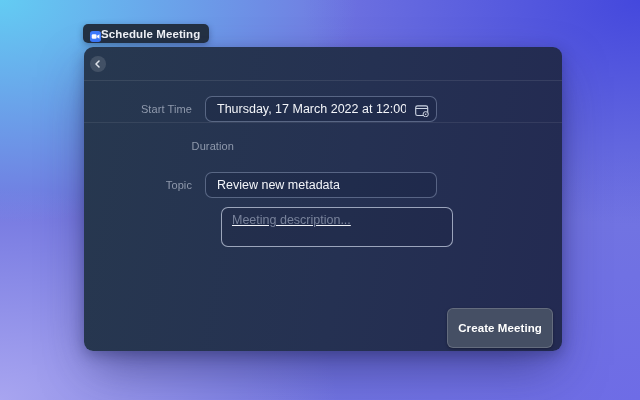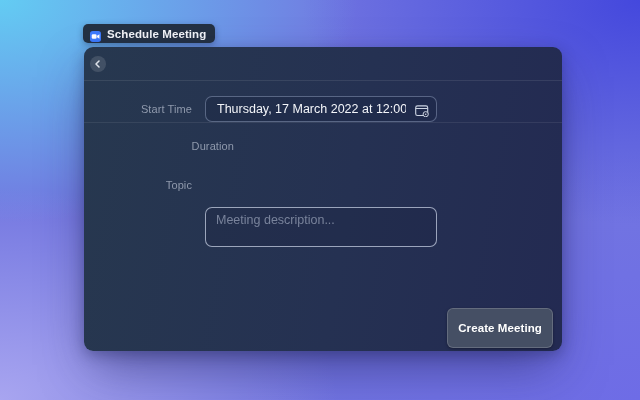--- a/index.html
+++ b/index.html
@@ -13,21 +13,21 @@
     background:
       radial-gradient(90% 90% at 0% 0%,   #63ccf3 0%, rgba(99,204,243,0) 62%),
       radial-gradient(80% 85% at 100% 0%, #4448dd 0%, rgba(68,72,221,0) 66%),
       radial-gradient(85% 85% at 0% 100%, #a8a5f0 0%, rgba(168,165,240,0) 62%),
       radial-gradient(90% 90% at 100% 100%, #6e6ce6 0%, rgba(110,108,230,0) 70%),
       #7276e0;
   }
   
   .badge{
     position:absolute;left:83px;top:24px;height:19px;
-    display:flex;align-items:center;gap:6px;
+    display:flex;align-items:center;
     background:rgba(33,45,60,0.96);
     border-radius:5px;padding:0 9px 0 7px;
     box-shadow:0 2px 6px rgba(20,25,60,0.35);
   }
   .badge-icon{width:11px;height:11px;display:block;flex:0 0 auto;}
   .badge-label{color:#f2f4f8;font-size:11.5px;font-weight:700;letter-spacing:0.1px;white-space:nowrap;}
   
   .window{
     position:absolute;left:84px;top:47px;width:478px;height:304px;
     border-radius:9px;
@@ -69,27 +69,27 @@
     border-radius:7px;color:#f3f5f9;
     font-family:"Liberation Sans",sans-serif;font-size:12.5px;
     padding:0 11px;outline:none;
   }
   .fld-start .field-input{padding-right:30px;text-align:center;}
   .cal{
     position:absolute;right:8px;top:50%;transform:translateY(-50%);
     width:14px;height:12px;display:block;pointer-events:auto;cursor:pointer;
   }
   .agenda-area{
-    position:absolute;left:121px;top:160px;width:232px;height:40px;
+    position:absolute;left:137px;top:160px;width:232px;height:40px;
     box-sizing:border-box;
     background:rgba(8,14,40,0.10);
     border:1px solid rgba(214,223,240,0.68);
     border-radius:7px;color:#f3f5f9;resize:none;
     font-family:"Liberation Sans",sans-serif;font-size:12.5px;line-height:15px;
-    padding:5px 10px;outline:none;caret-color:#e6eaf2;
+    padding:5px 10px;outline:none;caret-color:#e6eaf2;text-decoration:underline;
   }
   .agenda-area::placeholder{color:#79839b;opacity:1;}
   .field-input::placeholder{color:#79839b;opacity:1;}
   .create-btn{
     position:absolute;right:9px;bottom:3px;height:40px;
     background:#454f64;border:1px solid rgba(255,255,255,0.17);
     border-radius:6px;color:#ffffff;
     font-family:"Liberation Sans",sans-serif;font-size:11.5px;font-weight:700;
     letter-spacing:0.1px;padding:0 10px;cursor:pointer;
     box-shadow:0 1px 3px rgba(0,0,0,0.35);
@@ -132,19 +132,22 @@
           <circle cx="10.7" cy="9.2" r="0.8" fill="#ccd4e2"></circle>
         </svg>
       </span>
     </div>
 
     <div class="section-divider"></div>
 
     <label class="f-label lbl-duration">Duration</label>
 
     <label class="f-label lbl-topic">Topic</label>
+    <div class="field fld-topic">
+      <input class="field-input" type="text" value="Review new metadata" style="">
+    </div>
 
     <textarea class="agenda-area" autofocus="" placeholder="Meeting description..." style=""></textarea>
 
     <button class="create-btn">Create Meeting</button>
 
   </div>
 </div>
 
 </body></html>

